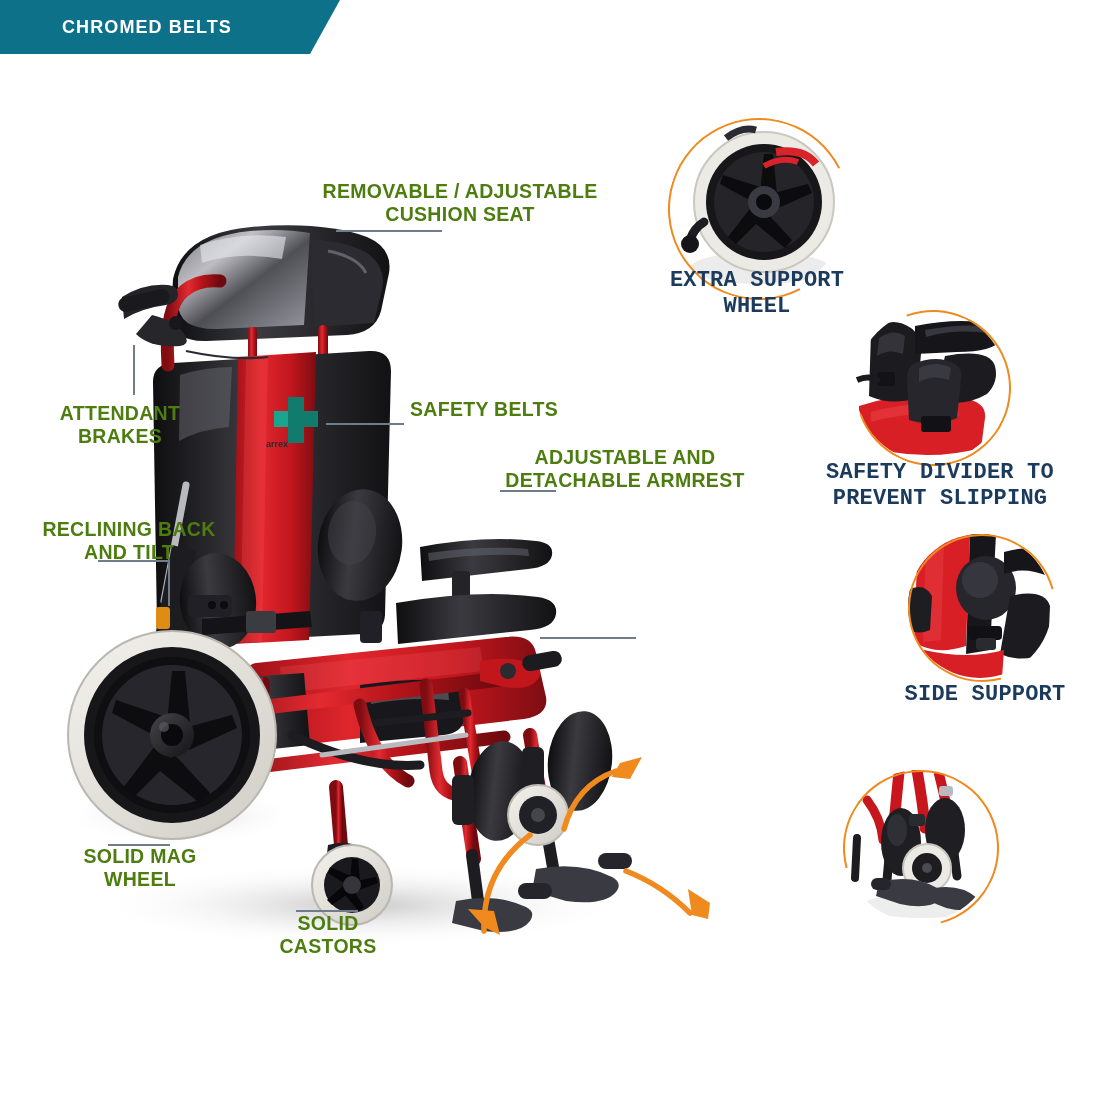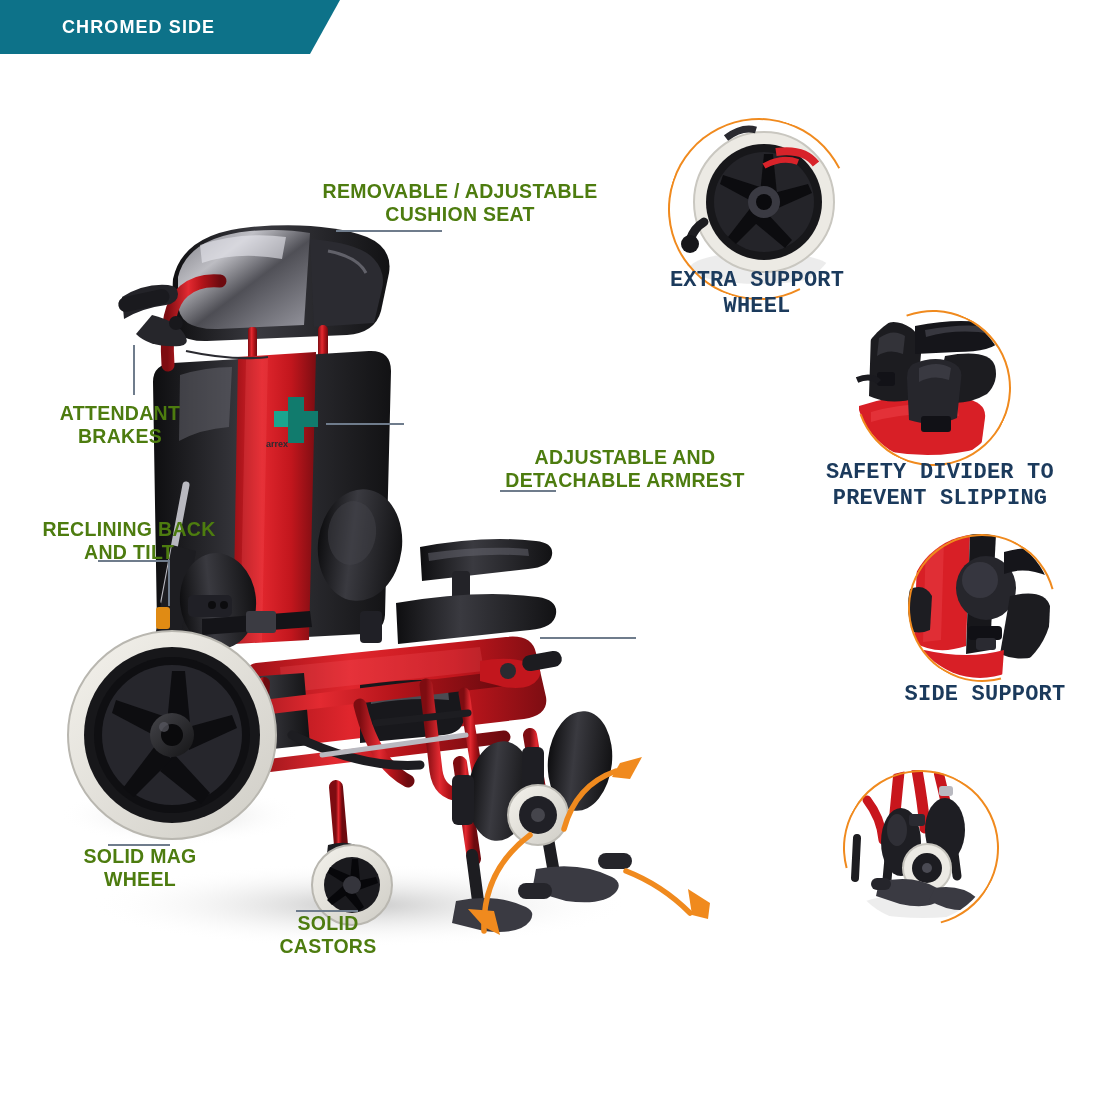--- a/index.html
+++ b/index.html
@@ -59,21 +59,21 @@
 
   .photo{position:absolute;}
   .photo svg{display:block;}
 </style>
 </head>
 <body>
 
 <div id="root">
 
   <div class="ribbon">
-    <span class="ribbon-text">CHROMED SIDE</span>
+    <span class="ribbon-text">CHROMED BELTS</span>
   </div>
 
   <div class="photo" style="left:60px;top:215px;width:660px;height:745px;text-align:center;">
     <svg viewBox="0 0 660 745" width="660" height="745">
       <defs>
         <linearGradient id="redUp" x1="0" y1="0" x2="1" y2="0">
           <stop offset="0" stop-color="#9d1016"></stop>
             <stop offset=".35" stop-color="#e0262d"></stop>
           <stop offset=".7" stop-color="#c2161d"></stop>
             <stop offset="1" stop-color="#7d0d12"></stop>
@@ -291,20 +291,21 @@
   <div class="leader h" style="left:540px;top:637px;width:96px;"></div>
   <div class="leader h" style="left:108px;top:844px;width:62px;"></div>
   <div class="leader h" style="left:296px;top:910px;width:62px;"></div>
 
   <div class="lbl c" style="left:300px;top:180px;width:320px;">REMOVABLE / ADJUSTABLE
 CUSHION SEAT</div>
 
   <div class="lbl c" style="left:20px;top:402px;width:200px;">ATTENDANT
 BRAKES</div>
 
+  <div class="lbl l" style="left:410px;top:398px;width:220px;">SAFETY BELTS</div>
 
   <div class="lbl c" style="left:500px;top:446px;width:250px;">ADJUSTABLE AND
 DETACHABLE ARMREST</div>
 
   <div class="lbl c" style="left:0px;top:518px;width:208px;padding-left:25px;">RECLINING BACK
 AND TILT</div>
 
 
   <div class="lbl c" style="left:42px;top:845px;width:196px;">SOLID MAG
 WHEEL</div>

